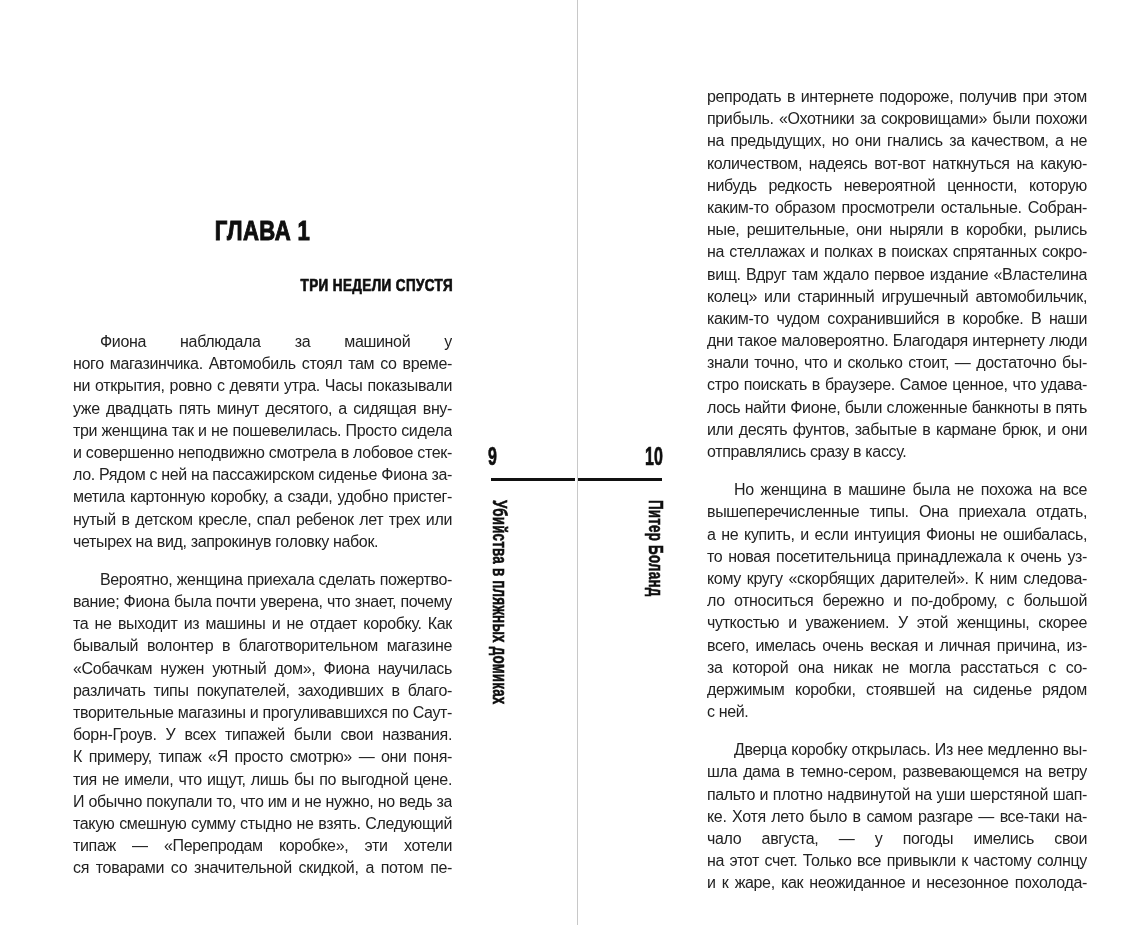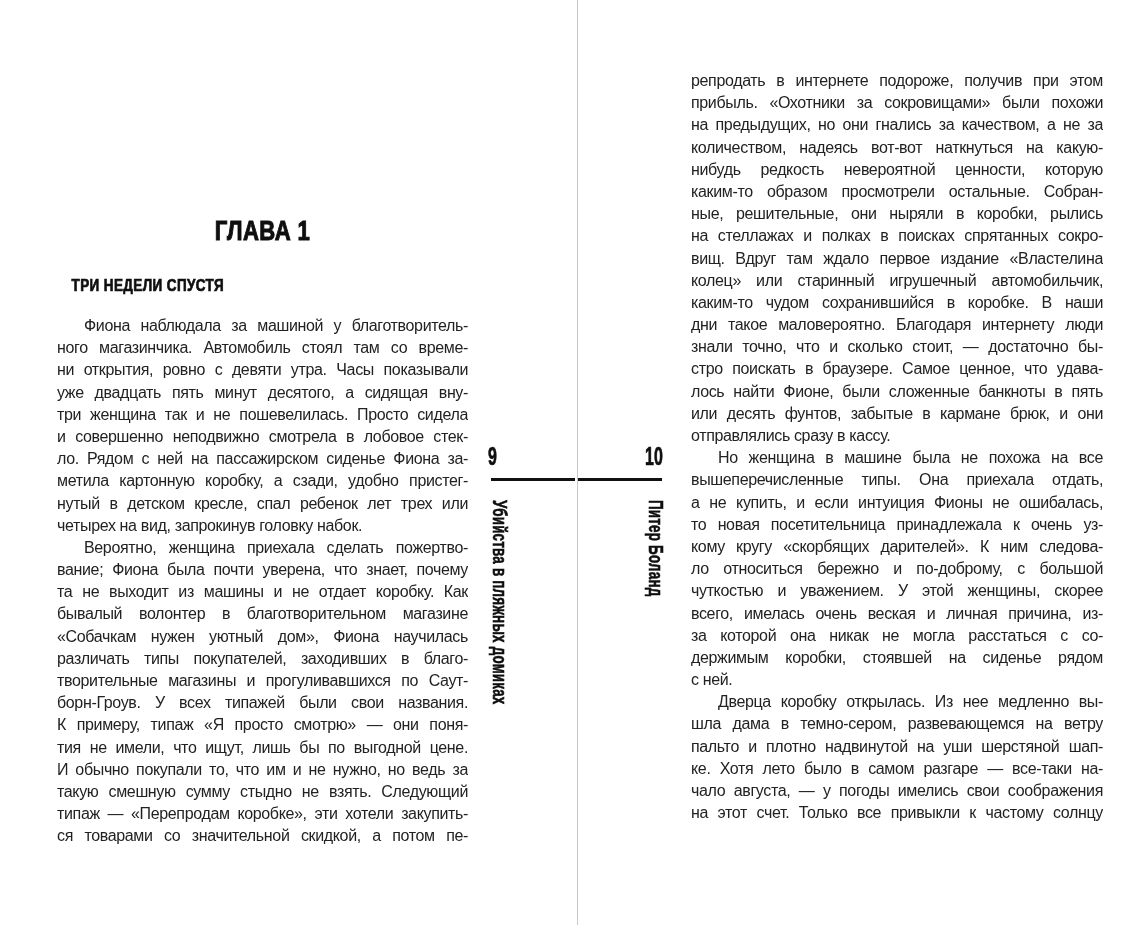--- a/index.html
+++ b/index.html
@@ -32,33 +32,33 @@
     font-size:28px;font-weight:bold;color:var(--heading-color);
     white-space:nowrap;
   }
   .chapter-title .squeeze{
     display:inline-block;transform:scaleX(0.79);
     -webkit-text-stroke:1px var(--heading-color);
     letter-spacing:0.5px;
   }
   .chapter-subtitle{
     position:absolute;top:278px;left:0;width:100%;
-    text-align:left;line-height:1;
+    text-align:right;line-height:1;
     font-size:16px;font-weight:bold;color:var(--heading-color);
     white-space:nowrap;
   }
   .chapter-subtitle .squeeze{
     display:inline-block;transform:scaleX(0.84);
     -webkit-text-stroke:0.7px var(--heading-color);
     letter-spacing:0.5px;
   }
   .body-text{position:absolute;left:0;width:100%;}
   .body-left{top:315px;}
   .body-right{top:70px;}
-  .para{margin:0;}
+  .para{margin:16px;}
   .line{
     font-size:16px;line-height:22.2px;height:22.2px;
     letter-spacing:-0.35px;
     text-align:justify;text-align-last:justify;
     white-space:normal;overflow:hidden;
   }
   .line.end{text-align-last:left;}
   .line.first{text-indent:27px;}
   .page-number{
     position:absolute;top:444px;line-height:1;
@@ -174,17 +174,18 @@
           <div class="line">держимым коробки, стоявшей на сиденье рядом</div>
           <div class="line end">с ней.</div>
         </div>
         <div class="para">
           <div class="line first">Дверца коробку открылась. Из нее медленно вы-</div>
           <div class="line">шла дама в темно-сером, развевающемся на ветру</div>
           <div class="line">пальто и плотно надвинутой на уши шерстяной шап-</div>
           <div class="line">ке. Хотя лето было в самом разгаре — все-таки на-</div>
           <div class="line">чало августа, — у погоды имелись свои соображения</div>
           <div class="line">на этот счет. Только все привыкли к частому солнцу</div>
+          <div class="line">и к жаре, как неожиданное и несезонное похолода-</div>
         </div>
       </div>
   </div>
 
 </div>
 
 </body></html>

